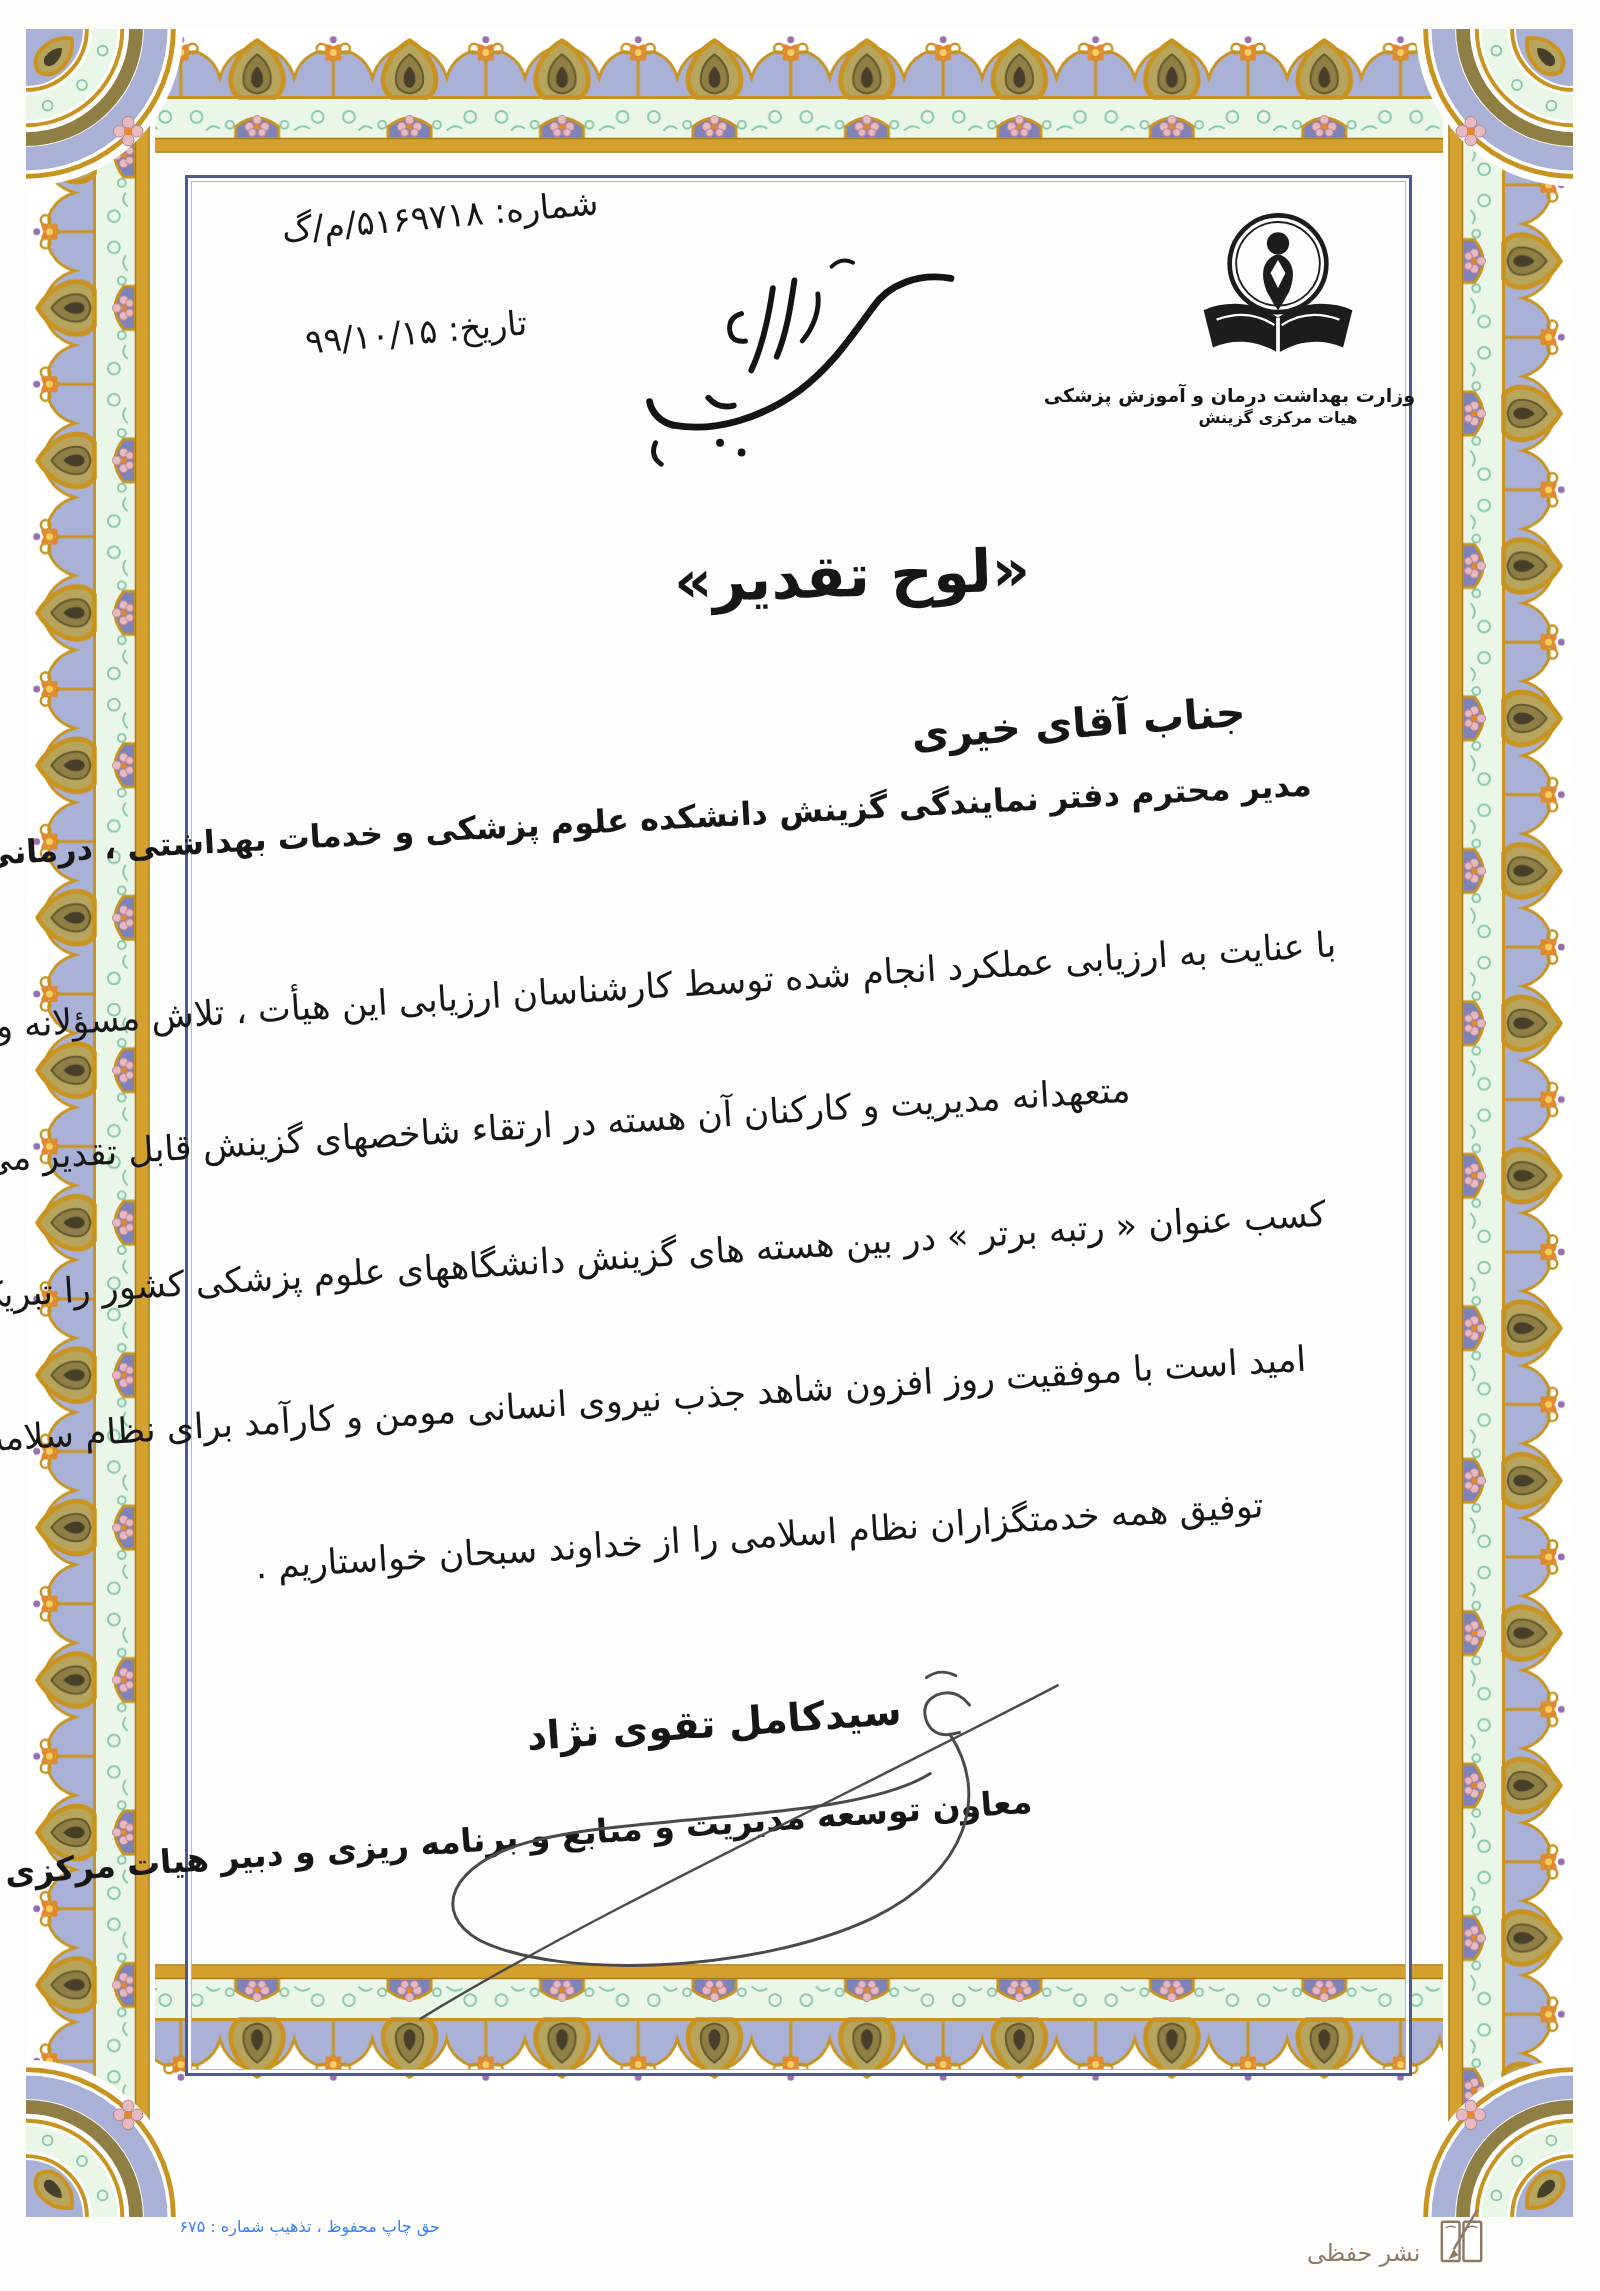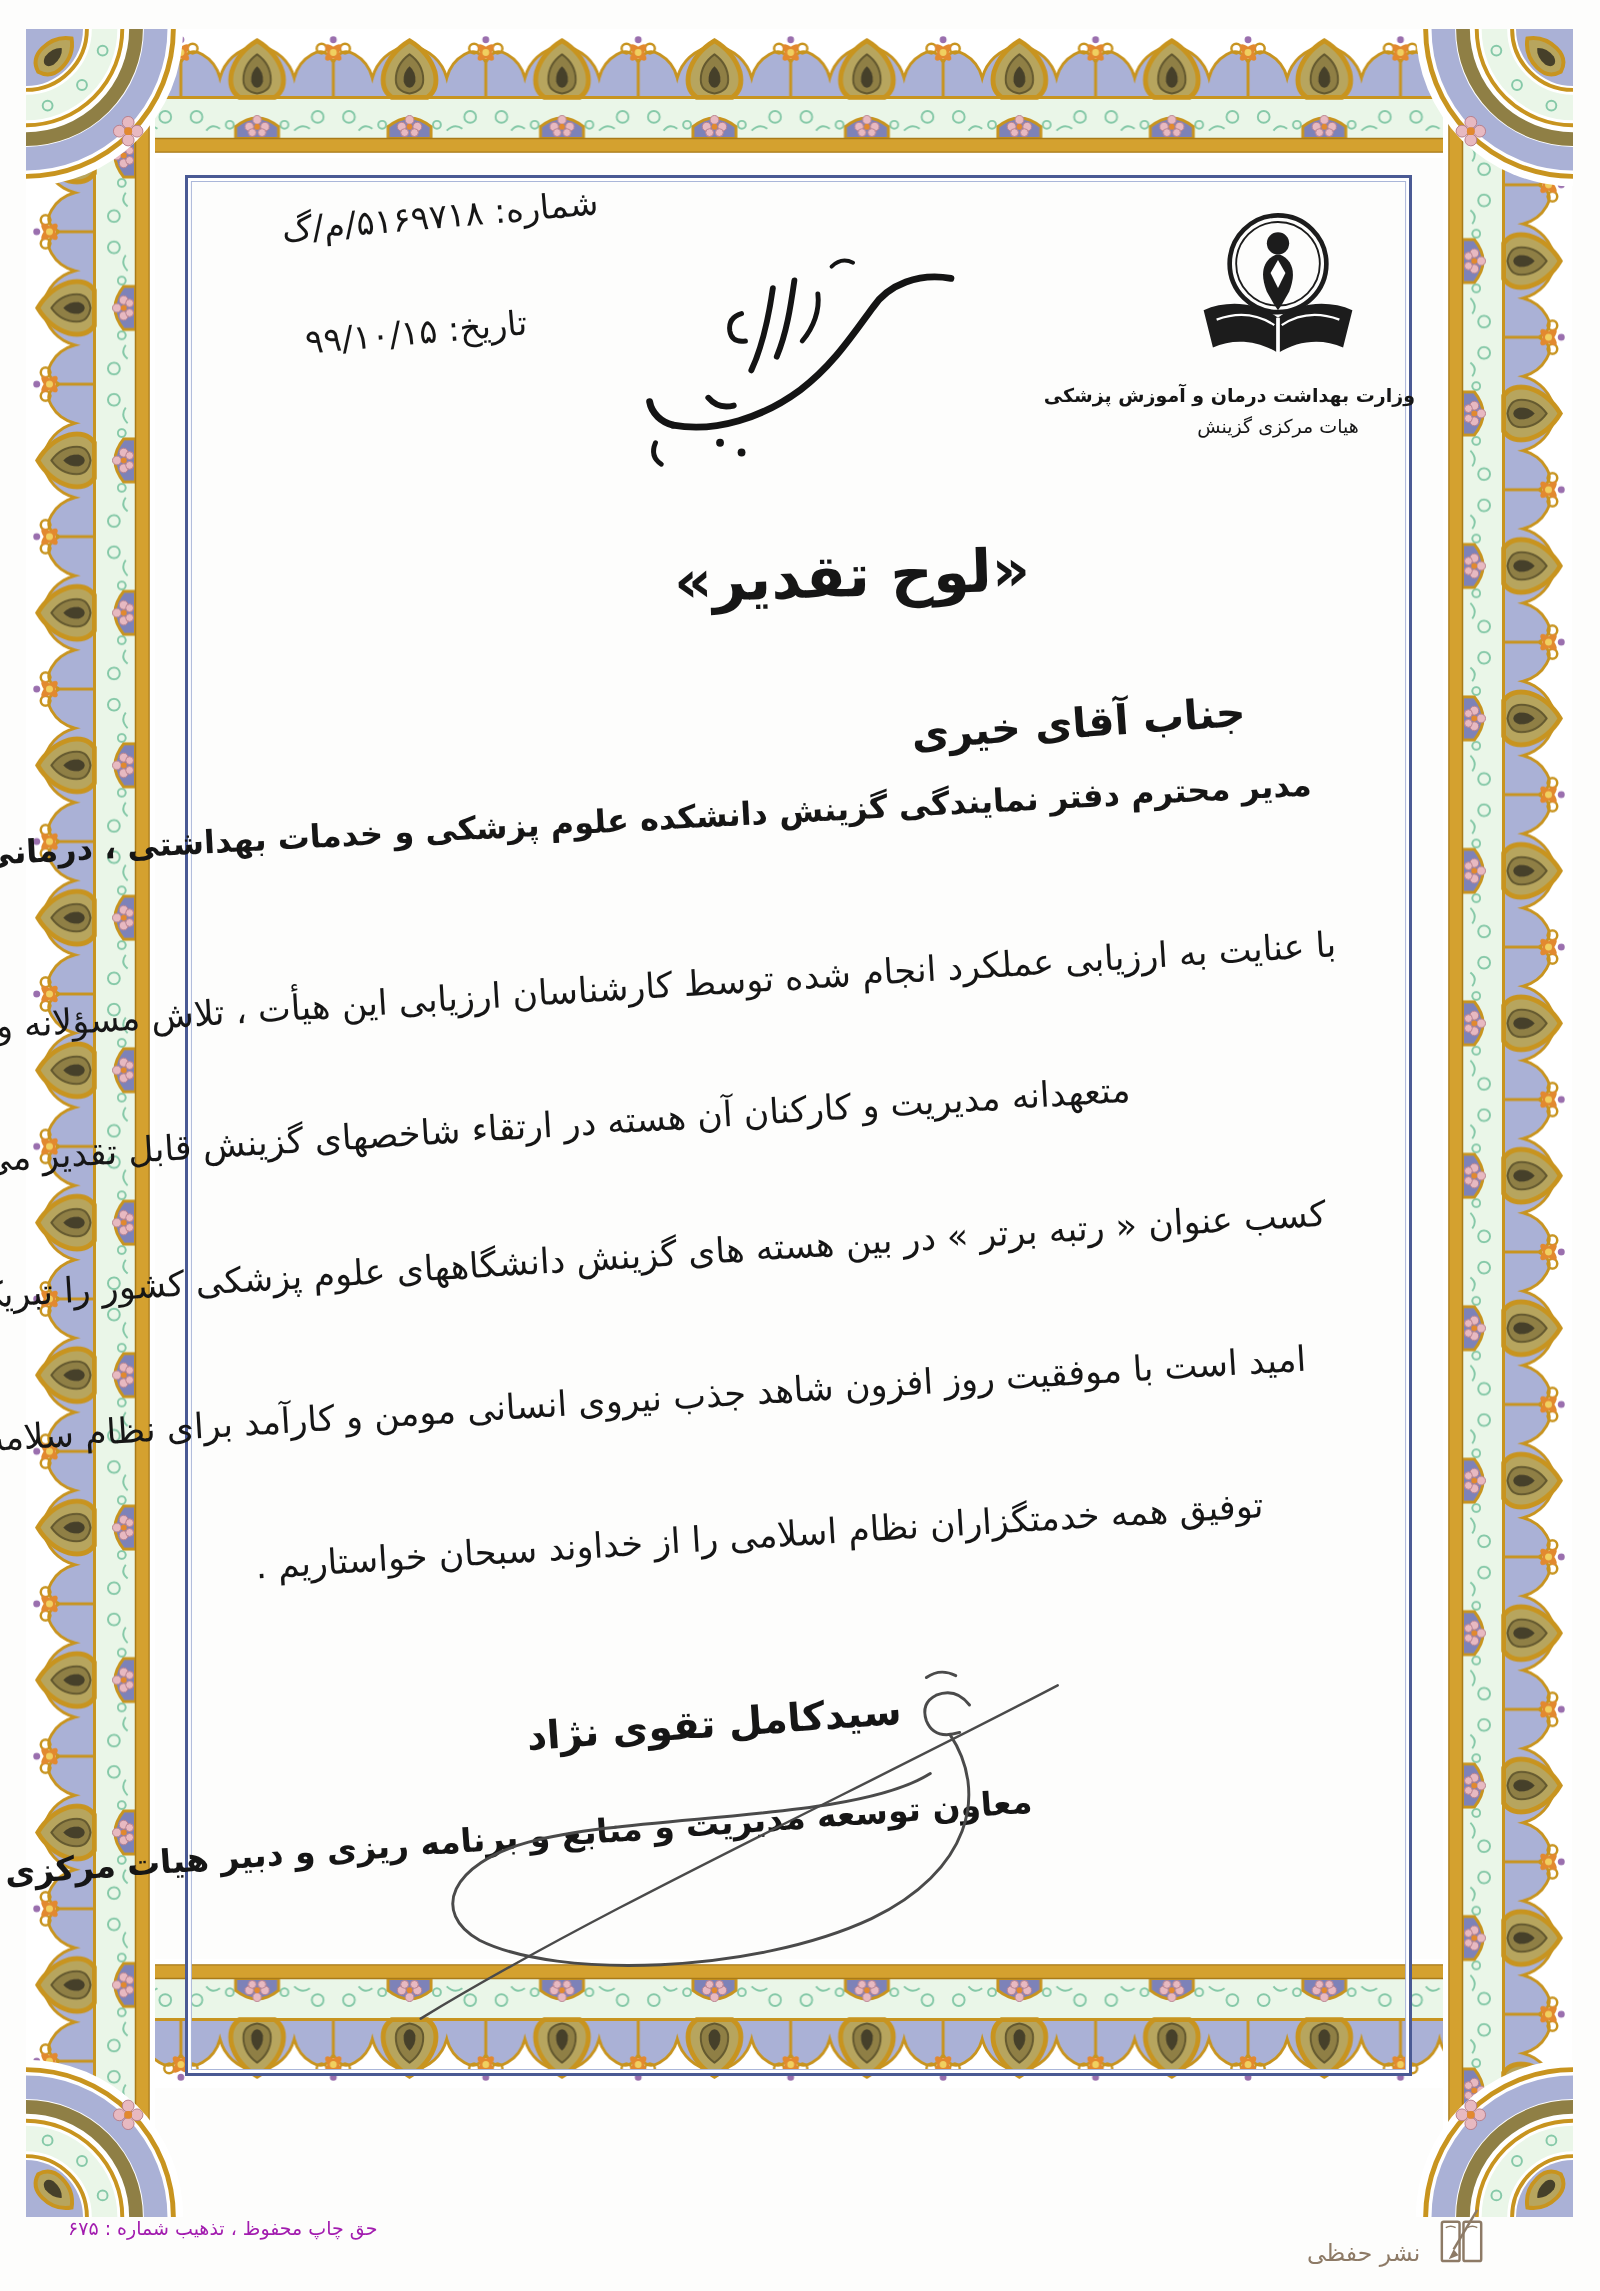--- a/index.html
+++ b/index.html
@@ -35,34 +35,34 @@
     box-shadow:inset 0 0 0 2.9px #ffffff, inset 0 0 0 3.9px #aab6d9;
     background:transparent;
   }
   .hand{font-family:"DejaVu Sans",sans-serif;}
   .ref-number{left:245px;top:196px;width:392px;font-size:34px;transform:rotate(-5deg);text-align:center;}
   .ref-date{left:265px;top:312px;width:304px;font-size:34px;transform:rotate(-5deg);text-align:center;}
   .bismillah{left:627px;top:251px;width:372px;height:225px;}
   .ministry{left:1142px;top:208px;width:274px;text-align:center;}
   .ministry .emblem{width:186px;height:172px;margin:0 auto;}
   .ministry-line1{font-size:19px;font-weight:bold;margin-top:3.9px;}
-  .ministry-line2{font-size:19px;font-weight:normal;margin-top:9px;}
+  .ministry-line2{font-size:16px;font-weight:bold;margin-top:2px;}
   .cert-title{left:608px;top:541px;width:490px;font-size:59px;font-weight:bold;text-align:center;transform:rotate(-2deg);}
   .recipient-name{left:912px;top:698px;width:372px;font-size:41px;font-weight:bold;text-align:left;transform:rotate(-4deg);}
   .recipient-role{left:372px;top:790px;width:941px;font-size:32px;font-weight:bold;text-align:left;transform:rotate(-3deg);}
   .body-line{font-size:35px;transform:rotate(-3.5deg);text-align:left;}
   .bl1{left:201px;top:959px;width:1137px;}
   .bl2{left:201px;top:1098px;width:931px;}
   .bl3{left:167px;top:1229px;width:1161px;}
   .bl4{left:147px;top:1374px;width:1161px;}
   .bl5{left:412px;top:1511px;width:853px;}
   .sig-name{left:519px;top:1701px;width:392px;font-size:39px;font-weight:bold;text-align:center;transform:rotate(-4deg);}
   .sig-title{left:191px;top:1811px;width:843px;font-size:33px;font-weight:bold;text-align:left;transform:rotate(-4deg);}
   .sig-scribble{left:343px;top:1656px;width:765px;height:392px;}
-  .footer-copyright{left:69px;top:2217px;width:372px;font-size:19px;color:#a21caf;text-align:left;transform:none;}
+  .footer-copyright{left:69px;top:2217px;width:372px;font-size:16px;color:#3b82f6;text-align:right;transform:none;}
   .footer-publisher{left:1308px;top:2196px;width:216px;height:71px;display:flex;align-items:flex-end;justify-content:flex-start;gap:11.8px;direction:ltr;}
   .footer-publisher .pub-name{font-size:23.5px;color:#8d7a66;order:1;}
   .footer-publisher .pub-logo{order:2;width:61px;height:61px;}
 </style>
 </head>
 <body>
 
 <div class="page">
 
   <div class="strip strip-top">

